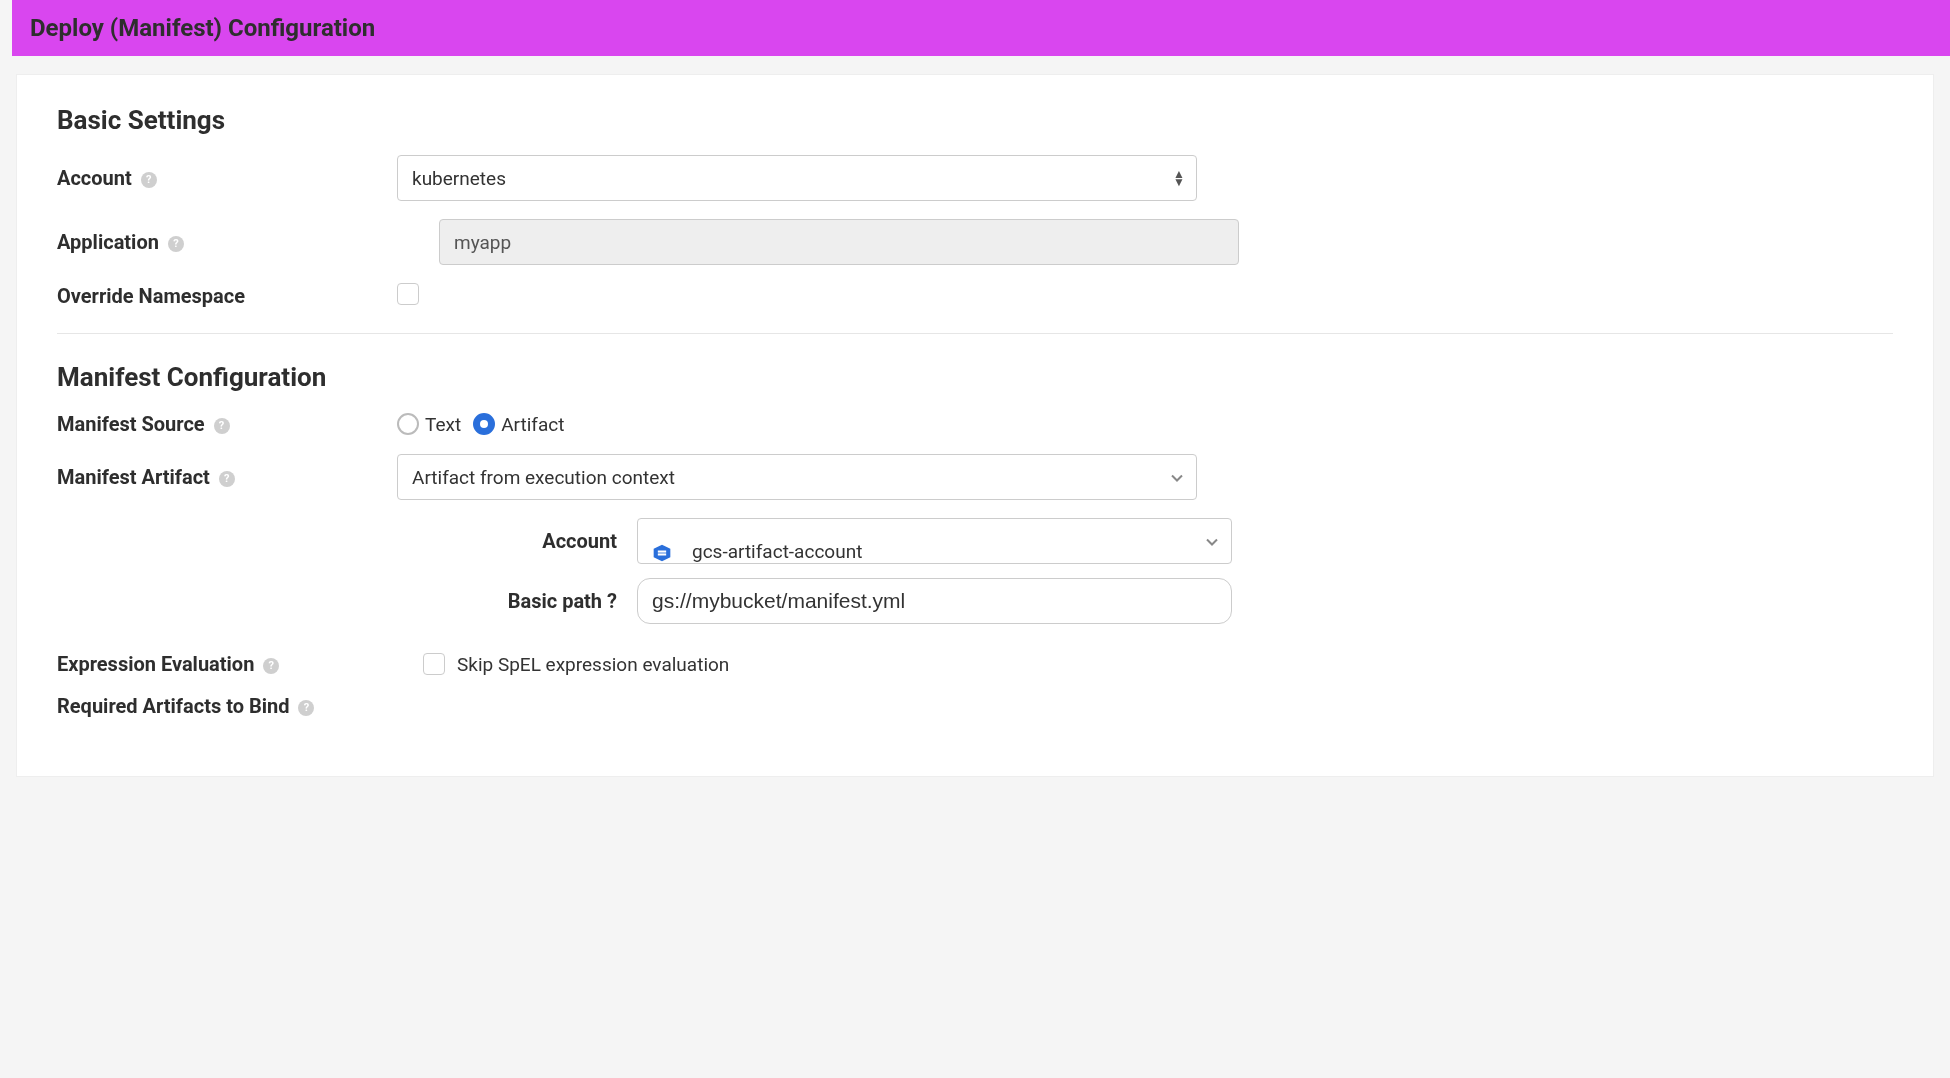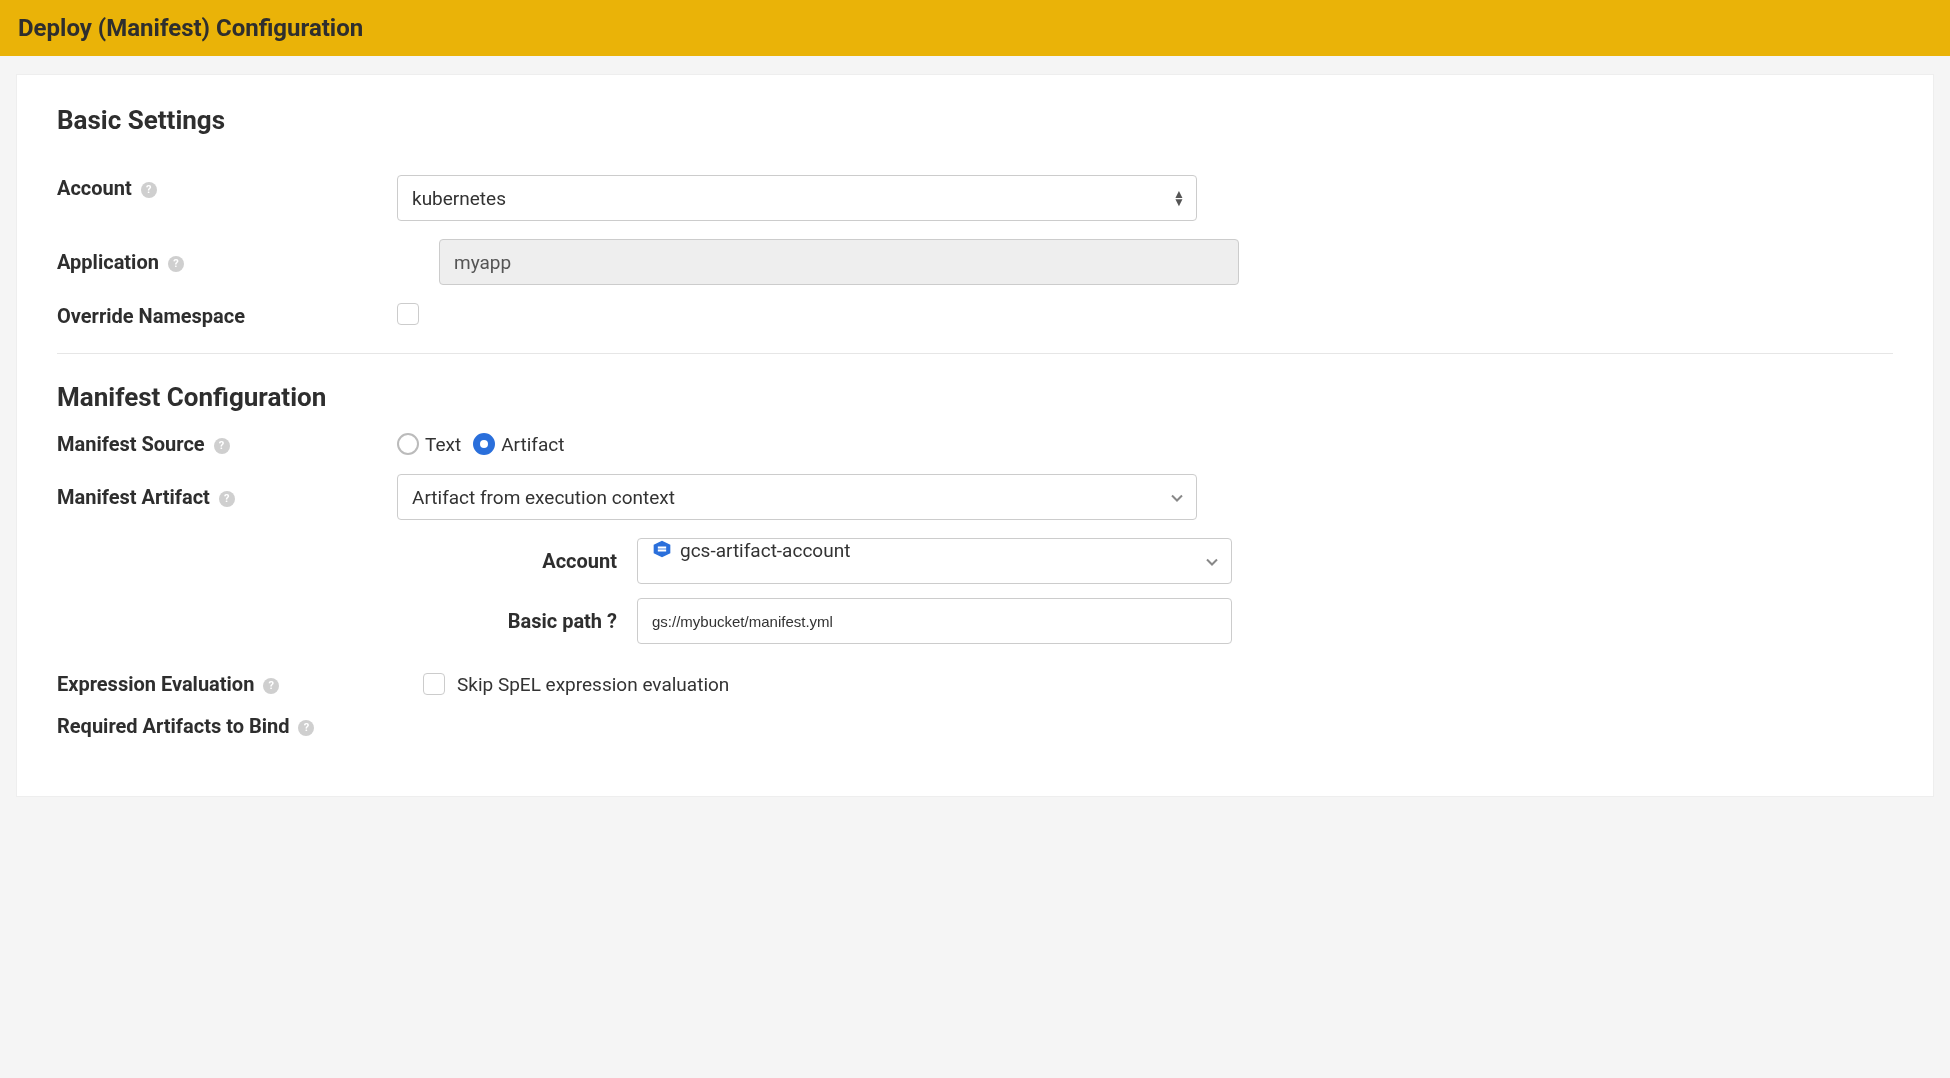--- a/index.html
+++ b/index.html
@@ -6,25 +6,26 @@
       box-sizing: border-box;
       margin: 0;
       padding: 0;
     }
     body {
       font-family: -apple-system, BlinkMacSystemFont, "Segoe UI", Roboto, "Helvetica Neue", Arial, sans-serif;
       background: #f5f5f5;
       color: #333;
     }
     .header-bar {
-      background: #eab308;
+      background: #d946ef;
       padding: 14px 18px;
       font-size: 24px;
       font-weight: 700;
       color: #2e2e2e;
+      margin-left: 12px;
     }
     .content-panel {
       background: #fff;
       margin: 18px 16px 0 16px;
       padding: 30px 40px 40px 40px;
       border: 1px solid #eee;
     }
     .section-title {
       font-size: 26px;
       font-weight: 700;
@@ -70,21 +71,20 @@
       border-radius: 4px;
       padding: 0 40px 0 14px;
       font-size: 19px;
       color: #333;
       background: #fff;
       appearance: none;
       position: relative;
       display: flex;
       align-items: center;
       cursor: pointer;
-      margin-top: 20px;
     }
     .select-wrapper {
       position: relative;
       width: 100%;
     }
     .select-caret {
       position: absolute;
       right: 14px;
       top: 50%;
       transform: translateY(-50%);
@@ -111,23 +111,23 @@
       color: #555;
       background: #eeeeee;
       display: flex;
       align-items: center;
       margin-left: 42px;
     }
     .form-input {
       width: 100%;
       height: 46px;
       border: 1px solid #ccc;
-      border-radius: 4px;
+      border-radius: 13px;
       padding: 0 14px;
-      font-size: 15px;
+      font-size: 21px;
       color: #333;
       background: #fff;
     }
     .checkbox-input {
       width: 22px;
       height: 22px;
       border: 1px solid #ccc;
       border-radius: 4px;
       cursor: pointer;
       appearance: none;
@@ -187,28 +187,28 @@
       color: #2e2e2e;
     }
     .nested-control {
       width: 595px;
     }
     .nested-select {
       width: 100%;
       height: 46px;
       border: 1px solid #ccc;
       border-radius: 4px;
-      padding: 0 40px 0 14px;
-      font-size: 19px;
-      color: #333;
-      background: #fff;
-      display: flex;
-      align-items: flex-start;
+      padding: 12px 40px 0 14px;
+      font-size: 19px;
+      color: #333;
+      background: #fff;
+      display: flex;
+      align-items: flex-end;
       cursor: pointer;
-      gap: 8px;
+      gap: 20px;
     }
     .gcs-icon {
       width: 20px;
       height: 20px;
       display: inline-block;
       flex-shrink: 0;
     }
     .wide-select {
       width: 100%;
       max-width: 912px;

